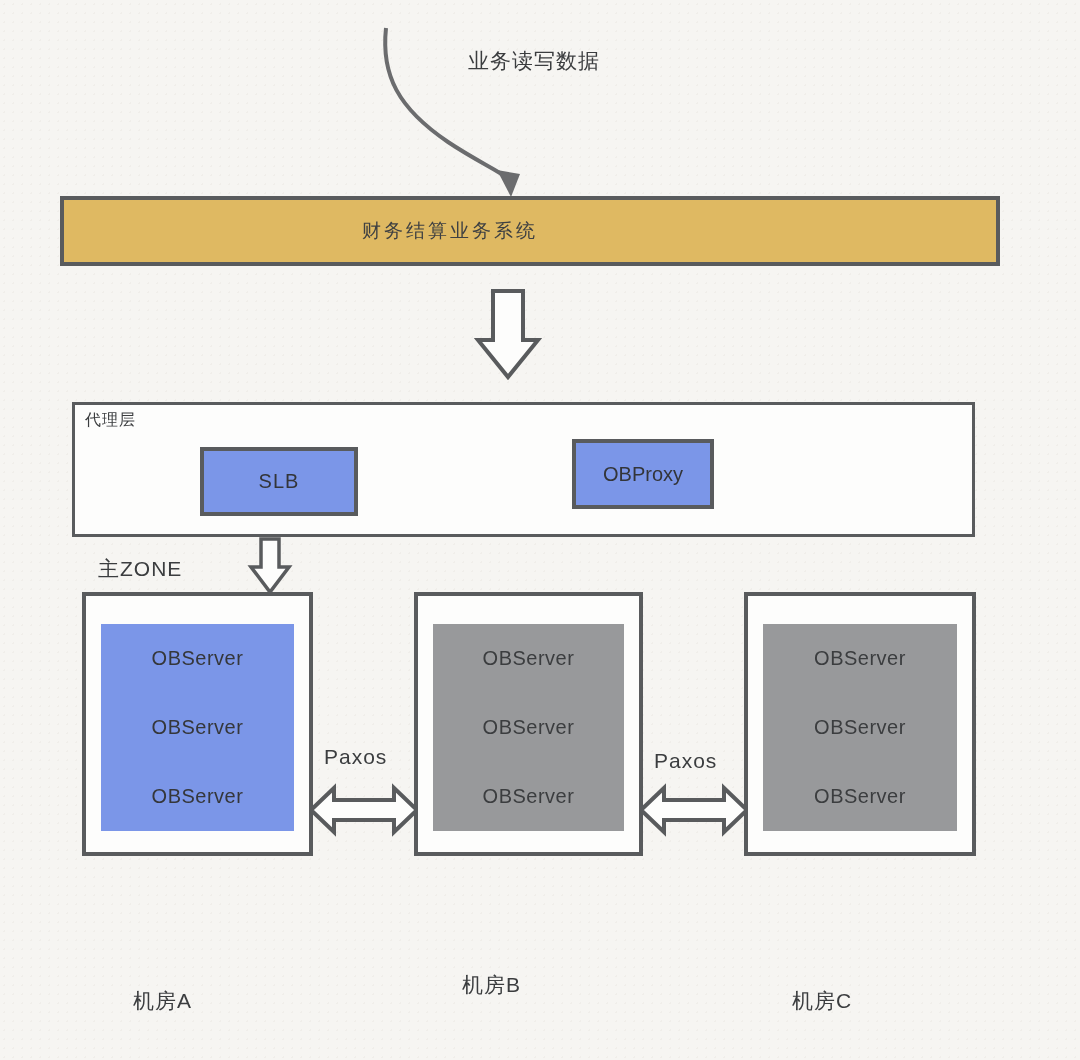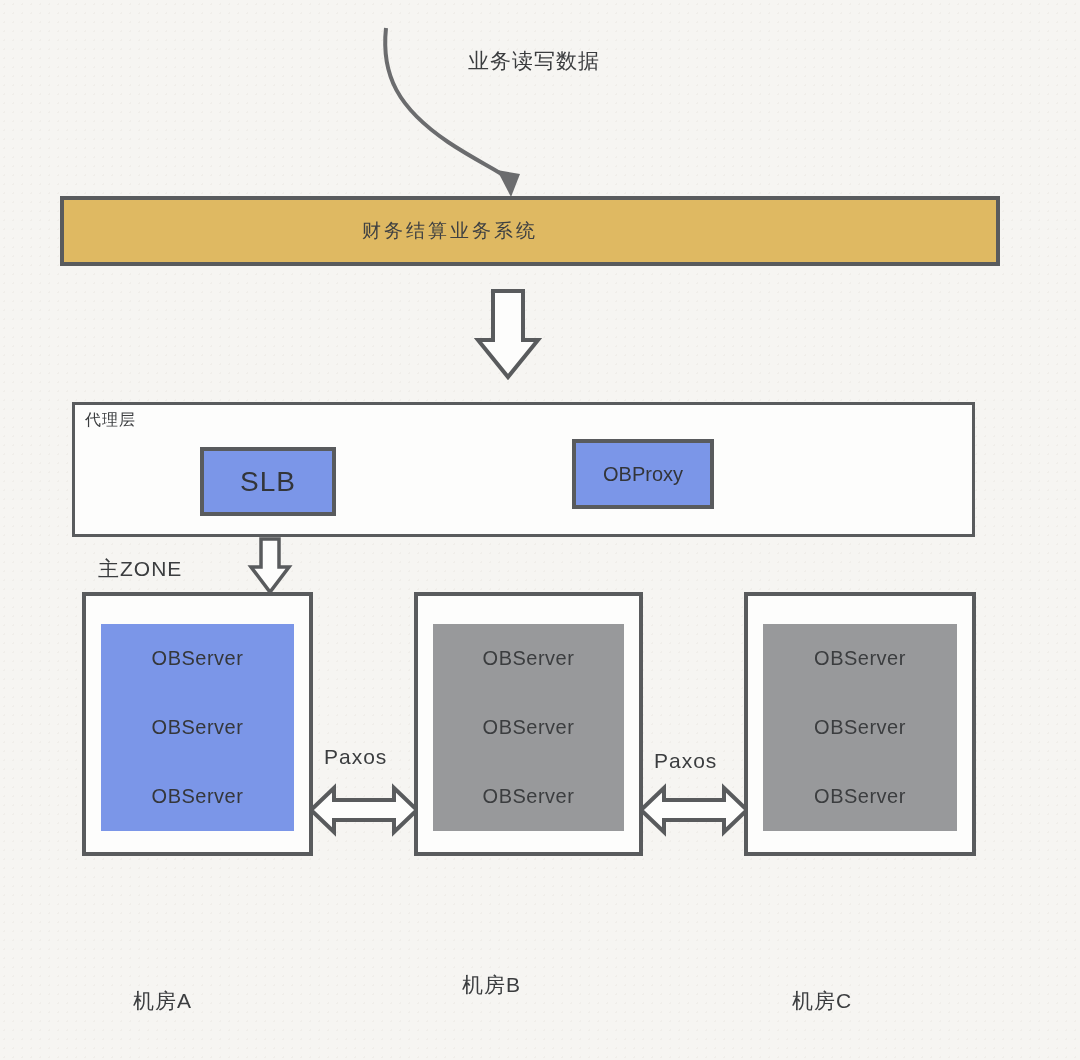--- a/index.html
+++ b/index.html
@@ -35,21 +35,21 @@
   .gold-bar-text{position:absolute;left:298px;font-size:19px;letter-spacing:3px;color:#3e4042;}
   .proxy-box{
     position:absolute;left:72px;top:402px;width:903px;height:135px;
     background:var(--panel);border:3px solid var(--border);
   }
   .proxy-label{position:absolute;left:10px;top:5px;font-size:16px;letter-spacing:1px;}
   .node{
     position:absolute;display:flex;align-items:center;justify-content:center;
     background:var(--blue);border:4px solid var(--border);color:#333539;
   }
-  .node-slb{left:125px;top:42px;width:136px;height:69px;font-size:28px;letter-spacing:1px;}
+  .node-slb{left:125px;top:42px;width:158px;height:69px;font-size:20px;letter-spacing:1px;}
   .node-obproxy{left:469px;top:34px;width:142px;height:70px;font-size:20px;margin-left:28px;}
   .dc-box{
     position:absolute;top:592px;height:264px;background:var(--panel);
     border:4px solid var(--border);
     display:flex;flex-direction:column;justify-content:space-between;
     padding:28px 15px 21px 15px;
   }
   .dc-a{left:82px;width:231px;}
   .dc-b{left:414px;width:229px;}
   .dc-c{left:744px;width:232px;}

